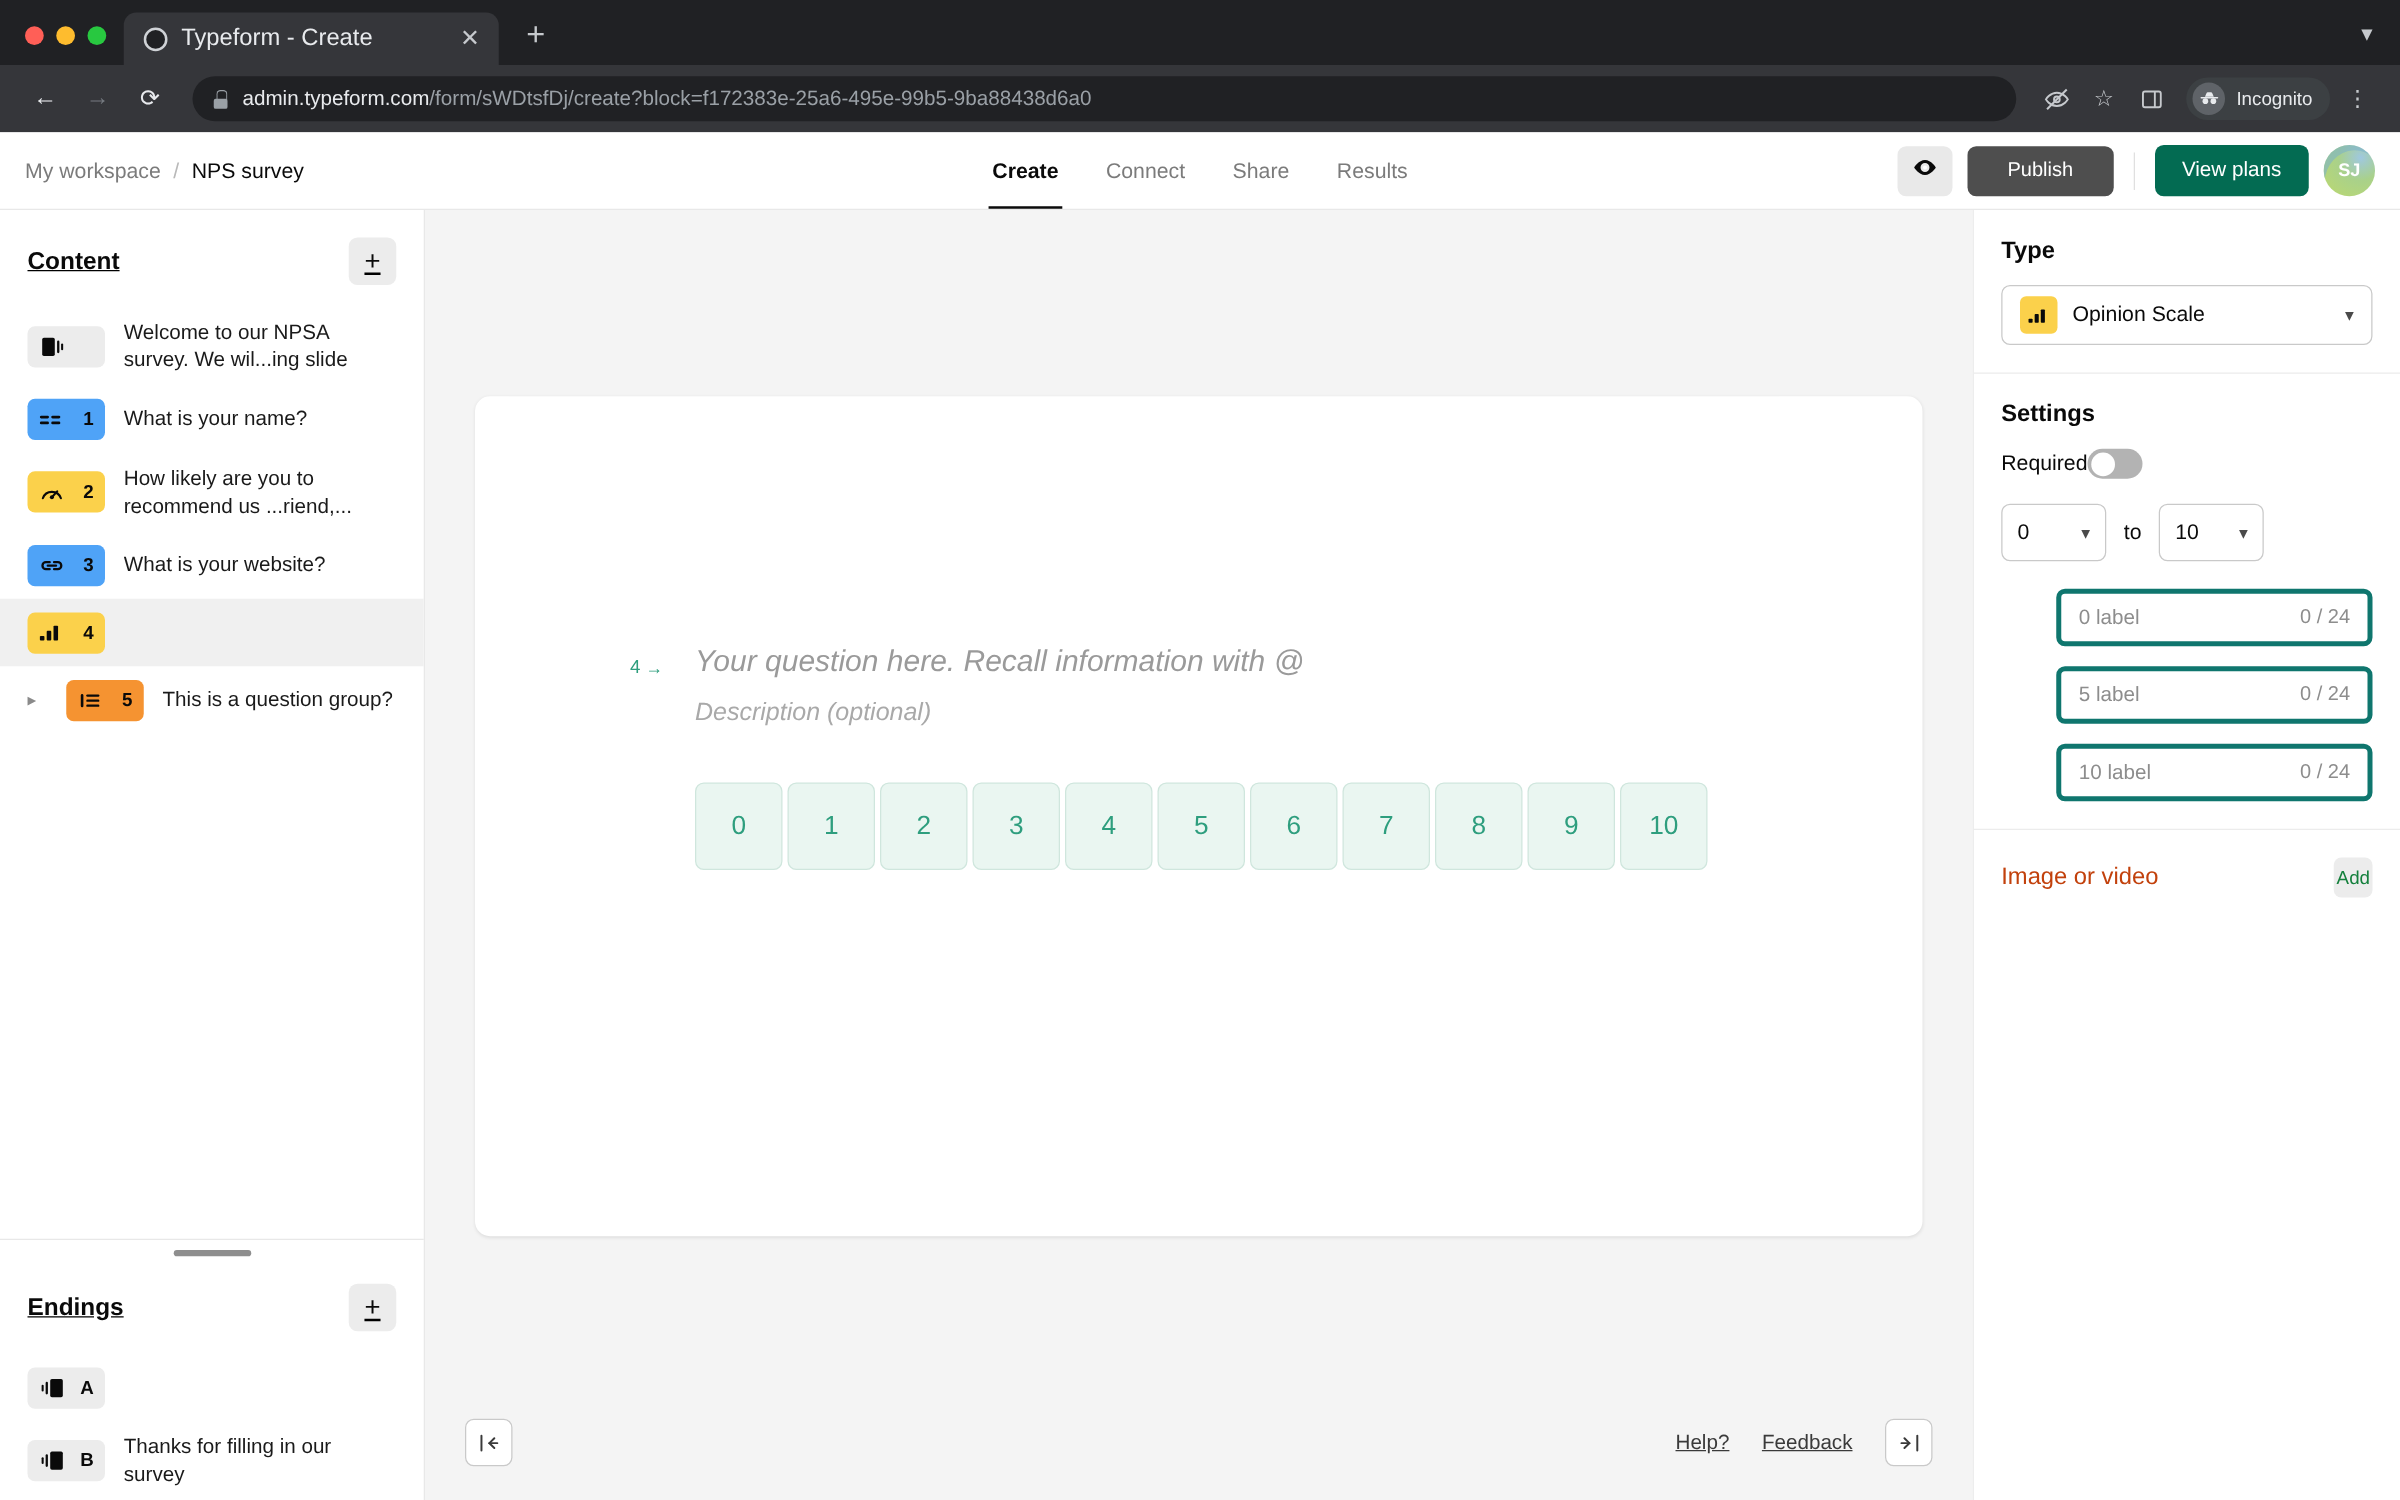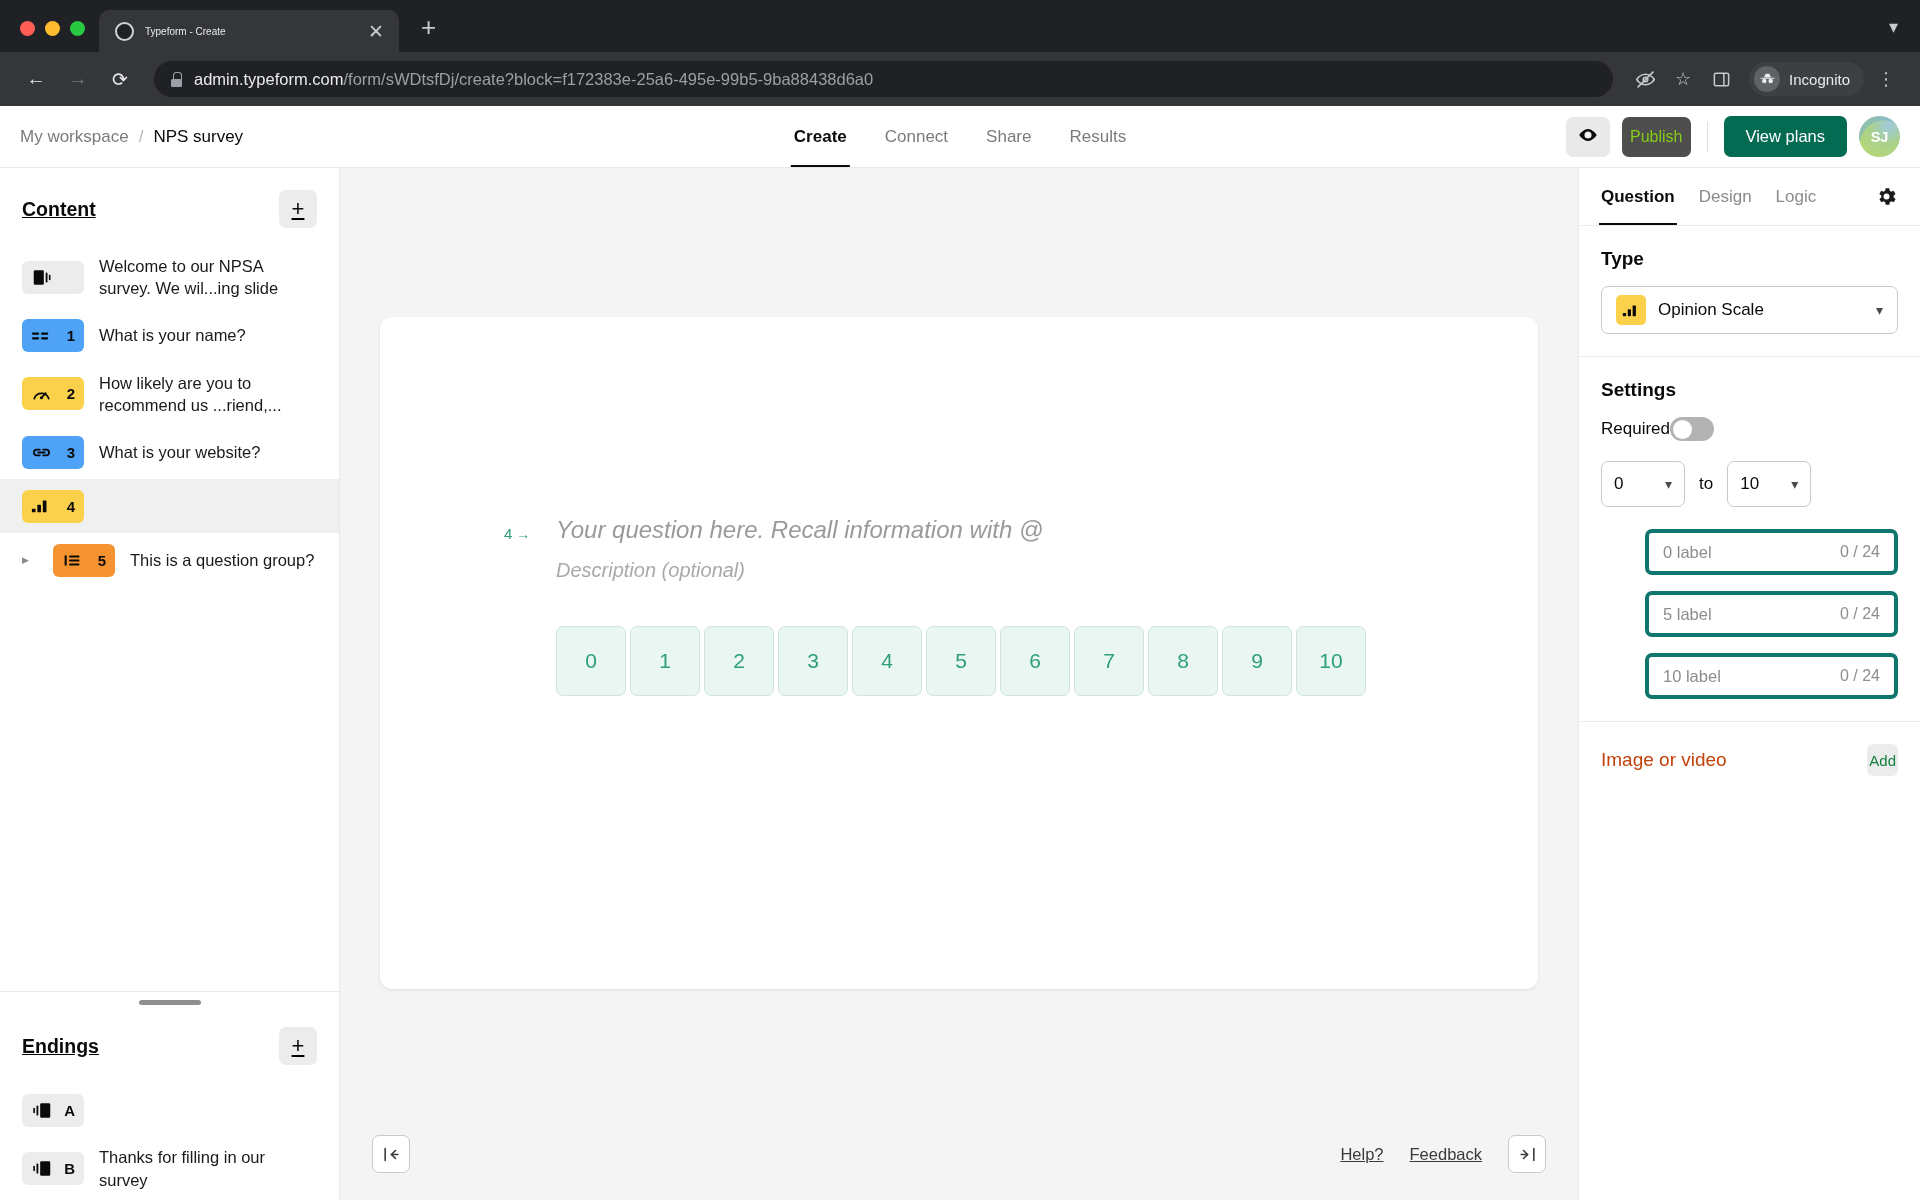--- a/index.html
+++ b/index.html
@@ -26,21 +26,21 @@
     height: 42px; min-width: 300px; max-width: 330px;
     background: #35363a; border-radius: 10px 10px 0 0;
     display: flex; align-items: center; gap: 11px; padding: 0 12px 0 16px;
     position: relative;
   }
   .tab-favicon {
     width: 19px; height: 19px; border-radius: 50%;
     border: 2.2px solid #cfd2d6; background: #202124; flex: 0 0 auto;
   }
   .tab-title {
-    color: #e8eaed; font-size: 10px; white-space: nowrap;
+    color: #e8eaed; font-size: 19px; white-space: nowrap;
     overflow: hidden; text-overflow: ellipsis; flex: 1;
   }
   .tab-close {
     color: #c6c9cd; font-size: 19px; line-height: 1; width: 22px;
     text-align: center; cursor: pointer;
   }
   .newtab {
     color: #c6c9cd; font-size: 26px; line-height: 1; margin: 0 0 12px 22px;
     cursor: pointer; font-weight: 300;
   }
@@ -120,22 +120,22 @@
     content: ""; position: absolute; bottom: 0; left: -3px; right: -3px;
     height: 2.5px; background: #0a0a0a;
   }
 
   .appbar-right { margin-left: auto; display: flex; align-items: center; gap: 12px; }
   .icon-btn {
     width: 44px; height: 40px; border-radius: 7px; background: #e9e9e9;
     display: flex; align-items: center; justify-content: center; cursor: pointer;
   }
   .btn-publish {
-    height: 40px; padding: 0 8px; border-radius: 7px; background: #4e4e4e;
-    color: #84cc16; font-size: 16px; display: flex; align-items: center;
+    height: 40px; padding: 0 32px; border-radius: 7px; background: #4e4e4e;
+    color: #ffffff; font-size: 16px; display: flex; align-items: center;
     cursor: pointer; border: none;
   }
   .vsep { width: 1px; height: 30px; background: #e0e0e0; margin: 0 4px; }
   .btn-plans {
     height: 41px; padding: 0 22px; border-radius: 7px; background: #036b52;
     color: #fff; font-size: 16.5px; display: flex; align-items: center;
     cursor: pointer; border: none;
   }
   .avatar {
     width: 41px; height: 41px; border-radius: 50%; cursor: pointer;
@@ -577,31 +577,20 @@
                 <line x1="20" y1="4.5" x2="20" y2="19.5"></line>
                 <polyline points="7,7 12,12 7,17"></polyline>
                 <line x1="4" y1="12" x2="12" y2="12"></line>
               </svg>
             </div>
           </div>
         </div>
       </div>
 
       <div class="rightpanel">
-        <div class="rp-tabs">
-          <div class="rp-tab active">Question</div>
-          <div class="rp-tab">Design</div>
-          <div class="rp-tab">Logic</div>
-          <div class="rp-gear">
-            <svg width="23" height="23" viewBox="0 0 24 24" fill="#1a1a1a">
-              <path d="M19.4 13a7.7 7.7 0 0 0 0-2l2-1.6-2-3.4-2.4 1a7.6 7.6 0 0 0-1.7-1l-.4-2.5h-3.9l-.4 2.5c-.6.25-1.2.6-1.7 1l-2.4-1-2 3.4L6.6 11a7.7 7.7 0 0 0 0 2l-2 1.6 2 3.4 2.4-1c.5.4 1.1.75 1.7 1l.4 2.5h3.9l.4-2.5c.6-.25 1.2-.6 1.7-1l2.4 1 2-3.4-2-1.6z"></path>
-              <circle cx="12" cy="12" r="3.1" fill="#fff"></circle>
-            </svg>
-          </div>
-        </div>
 
         <div class="rp-sec">
           <div class="rp-h">Type</div>
           <div class="select">
             <div class="type-ic">
               <svg width="18" height="15" viewBox="0 0 22 16">
                 <rect x="1" y="11" width="4" height="4" rx="0.8" fill="#0a0a0a"></rect>
                 <rect x="7" y="6.5" width="4" height="8.5" rx="0.8" fill="#0a0a0a"></rect>
                 <rect x="13" y="2" width="4" height="13" rx="0.8" fill="#0a0a0a"></rect>
               </svg>

